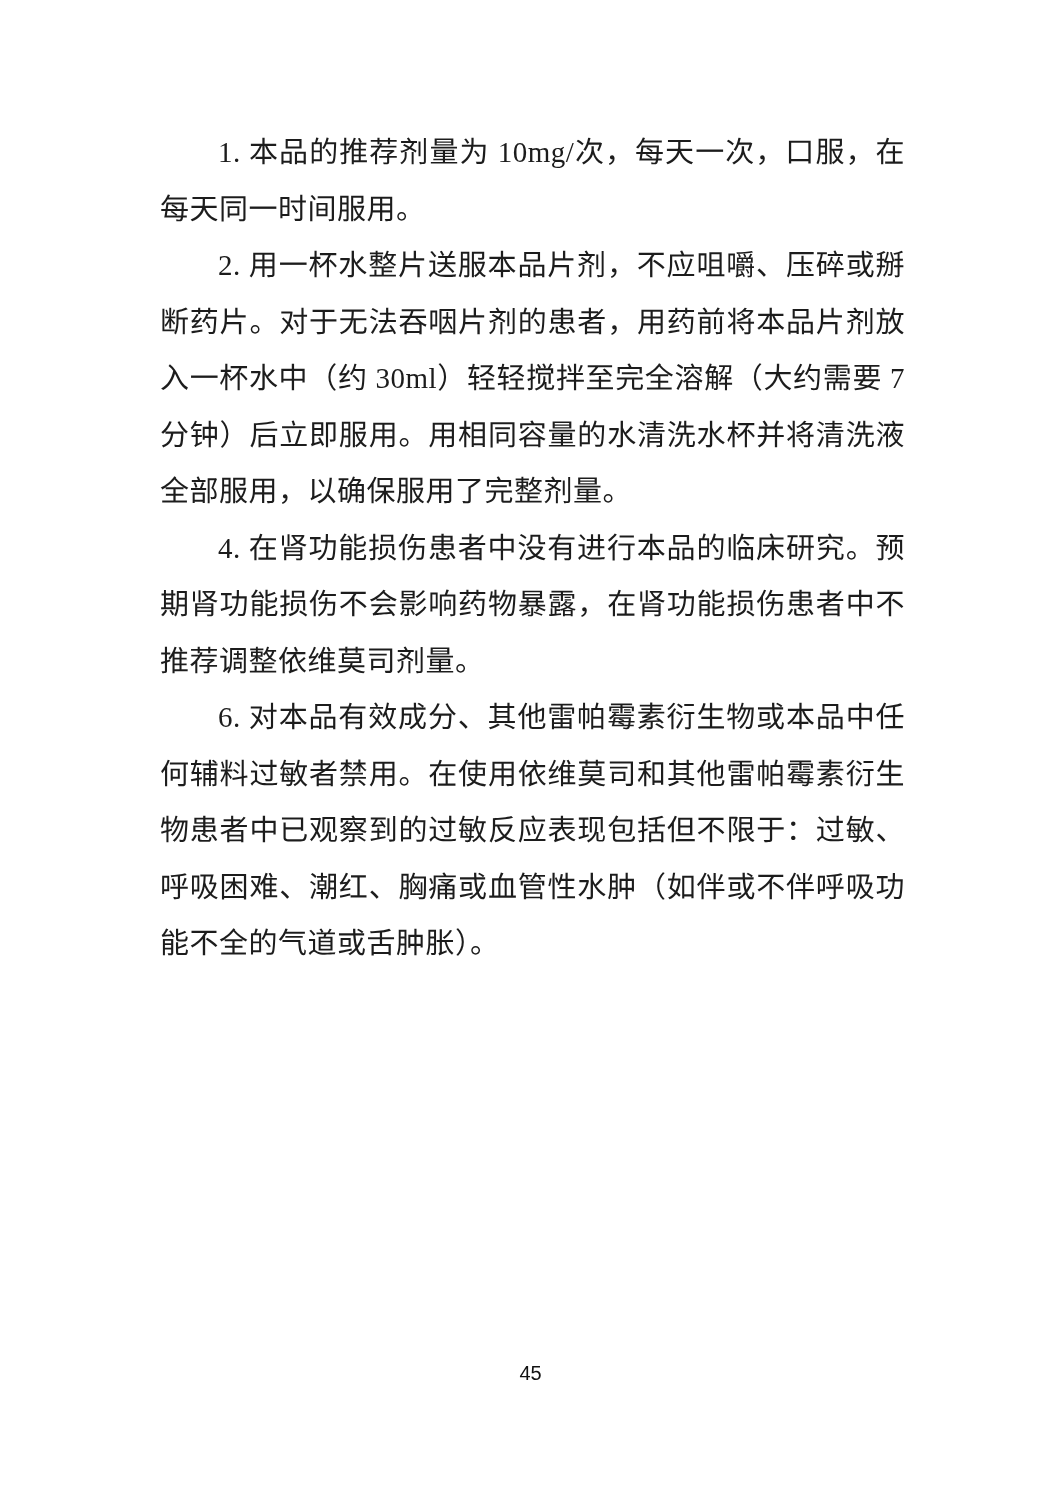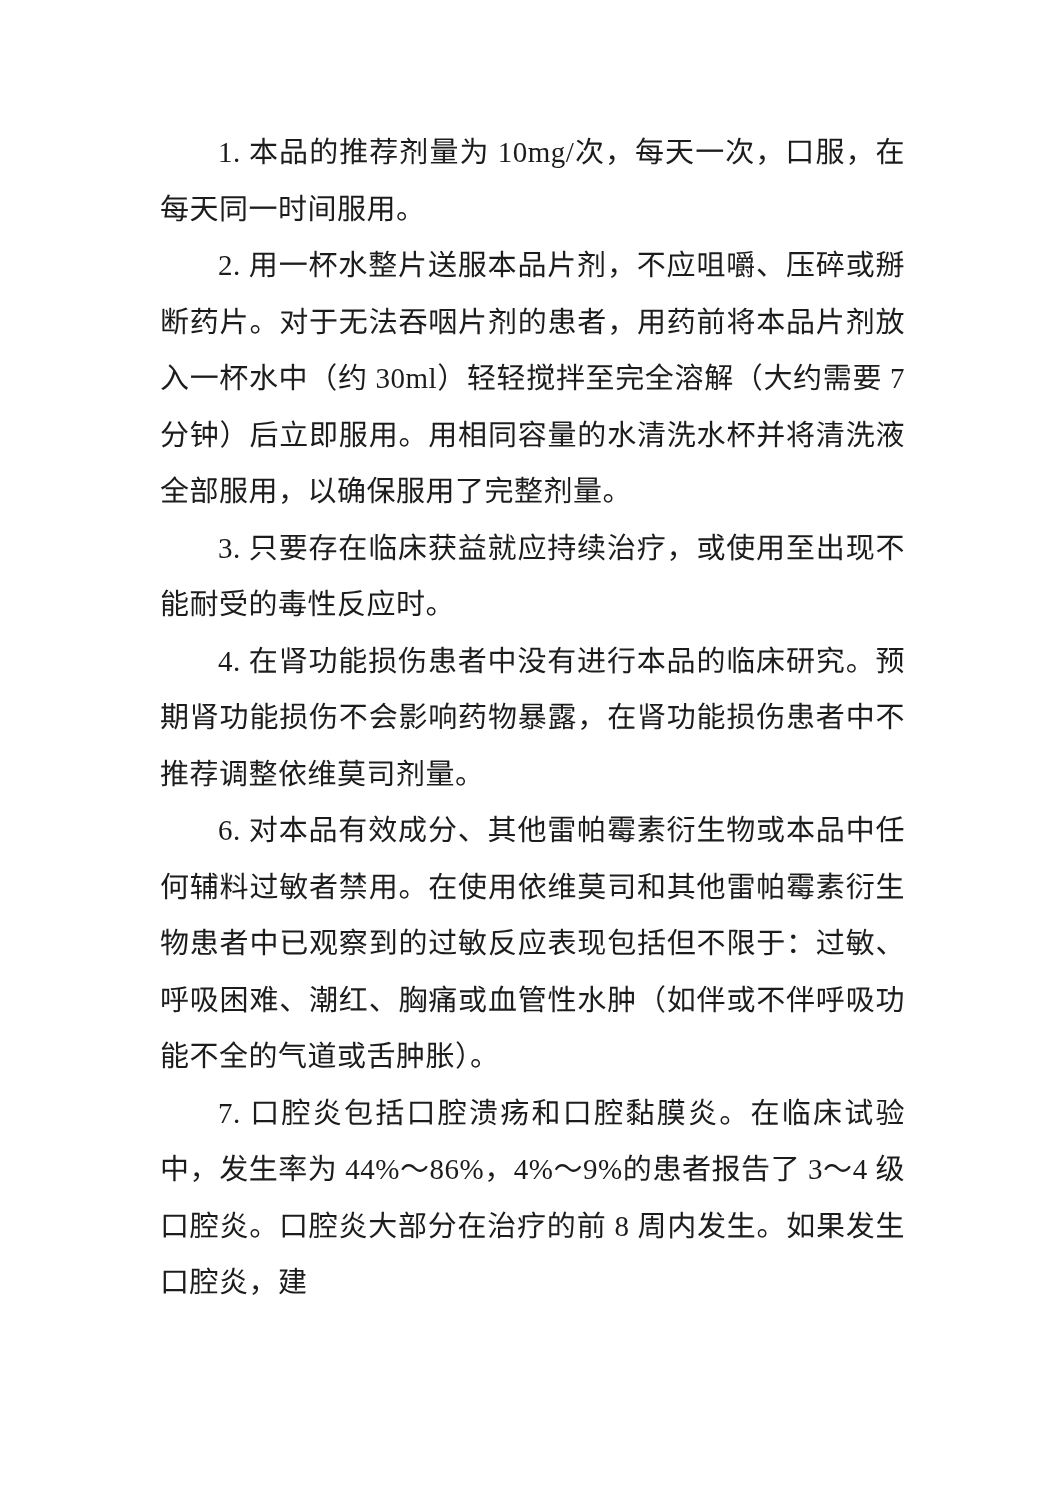--- a/index.html
+++ b/index.html
@@ -46,18 +46,19 @@
     color: #111111;
   }
 </style>
 </head>
 <body>
 
 <div class="page">
   <div class="content">
     <p>1. 本品的推荐剂量为 10mg/次，每天一次，口服，在每天同一时间服用。</p>
     <p>2. 用一杯水整片送服本品片剂，不应咀嚼、压碎或掰断药片。对于无法吞咽片剂的患者，用药前将本品片剂放入一杯水中（约 30ml）轻轻搅拌至完全溶解（大约需要 7 分钟）后立即服用。用相同容量的水清洗水杯并将清洗液全部服用，以确保服用了完整剂量。</p>
-    <p>3. 只要存在临床获益就应持续治疗，或使用至出现不能耐受的毒性反应时。</p>
     <p>4. 在肾功能损伤患者中没有进行本品的临床研究。预期肾功能损伤不会影响药物暴露，在肾功能损伤患者中不推荐调整依维莫司剂量。</p>
     <p>6. 对本品有效成分、其他雷帕霉素衍生物或本品中任何辅料过敏者禁用。在使用依维莫司和其他雷帕霉素衍生物患者中已观察到的过敏反应表现包括但不限于：过敏、呼吸困难、潮红、胸痛或血管性水肿（如伴或不伴呼吸功能不全的气道或舌肿胀）。</p>
-    <p>7. 口腔炎包括口腔溃疡和口腔黏膜炎。在临床试验中，发生率为 44%～86%，4%～9%的患者报告了 3～4 级口腔炎。口腔炎大部分在治疗的前 8 周内发生。如果发生口腔炎，建</p>
+  </div>
+  <div class="page-footer">
+    <span class="page-number">45</span>
   </div>
 </div>
 
 </body></html>

